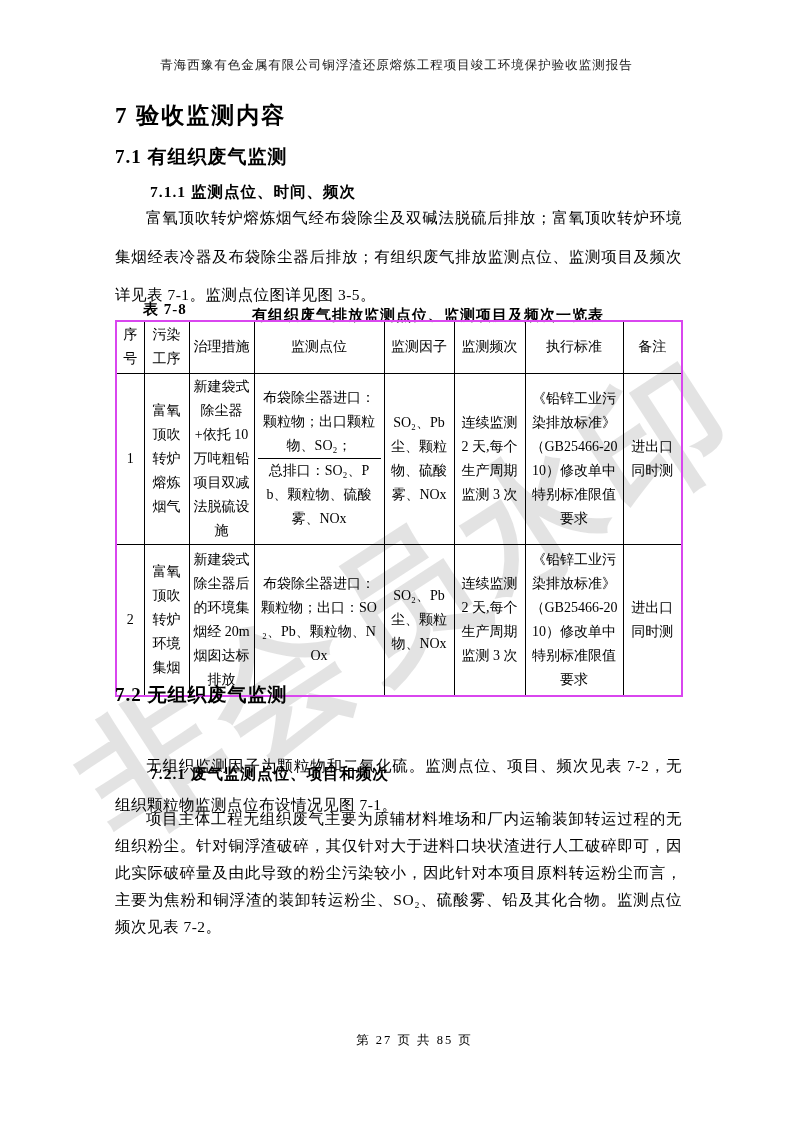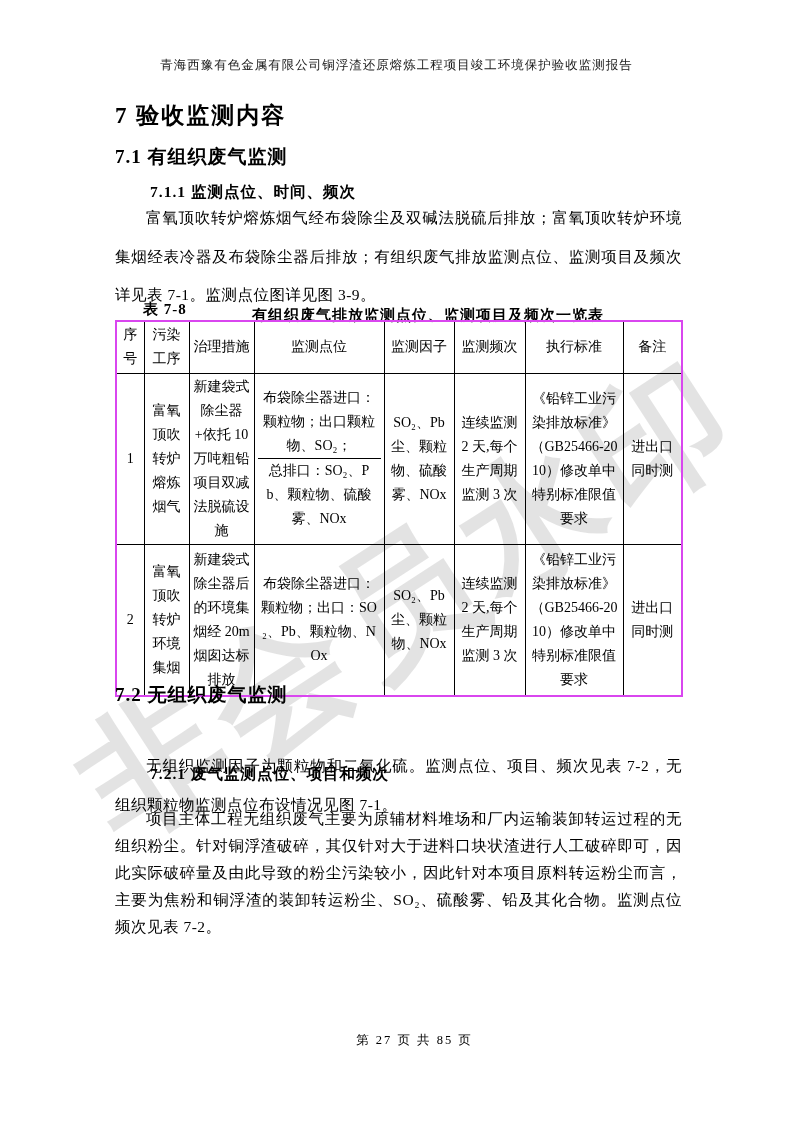--- a/index.html
+++ b/index.html
@@ -98,21 +98,21 @@
   <div class="watermark">非会员水印</div>
 
   <div class="layer">
 
     <div class="doc-header">青海西豫有色金属有限公司铜浮渣还原熔炼工程项目竣工环境保护验收监测报告</div>
 
     <div class="h-chapter">7 验收监测内容</div>
     <div class="h-section-71">7.1 有组织废气监测</div>
     <div class="h-sub-711">7.1.1 监测点位、时间、频次</div>
 
-    <div class="para para-711">富氧顶吹转炉熔炼烟气经布袋除尘及双碱法脱硫后排放；富氧顶吹转炉环境集烟经表冷器及布袋除尘器后排放；有组织废气排放监测点位、监测项目及频次详见表 7-1。监测点位图详见图 3-9。</div>
+    <div class="para para-711">富氧顶吹转炉熔炼烟气经布袋除尘及双碱法脱硫后排放；富氧顶吹转炉环境集烟经表冷器及布袋除尘器后排放；有组织废气排放监测点位、监测项目及频次详见表 7-1。监测点位图详见图 3-5。</div>
 
     <div class="caption">
       <span class="caption-title">有组织废气排放监测点位、监测项目及频次一览表</span>
       <span class="caption-label">表 7-8</span>
     </div>
 
     <table class="t71">
       <colgroup>
         <col style="width:28px">
           <col style="width:45px">

